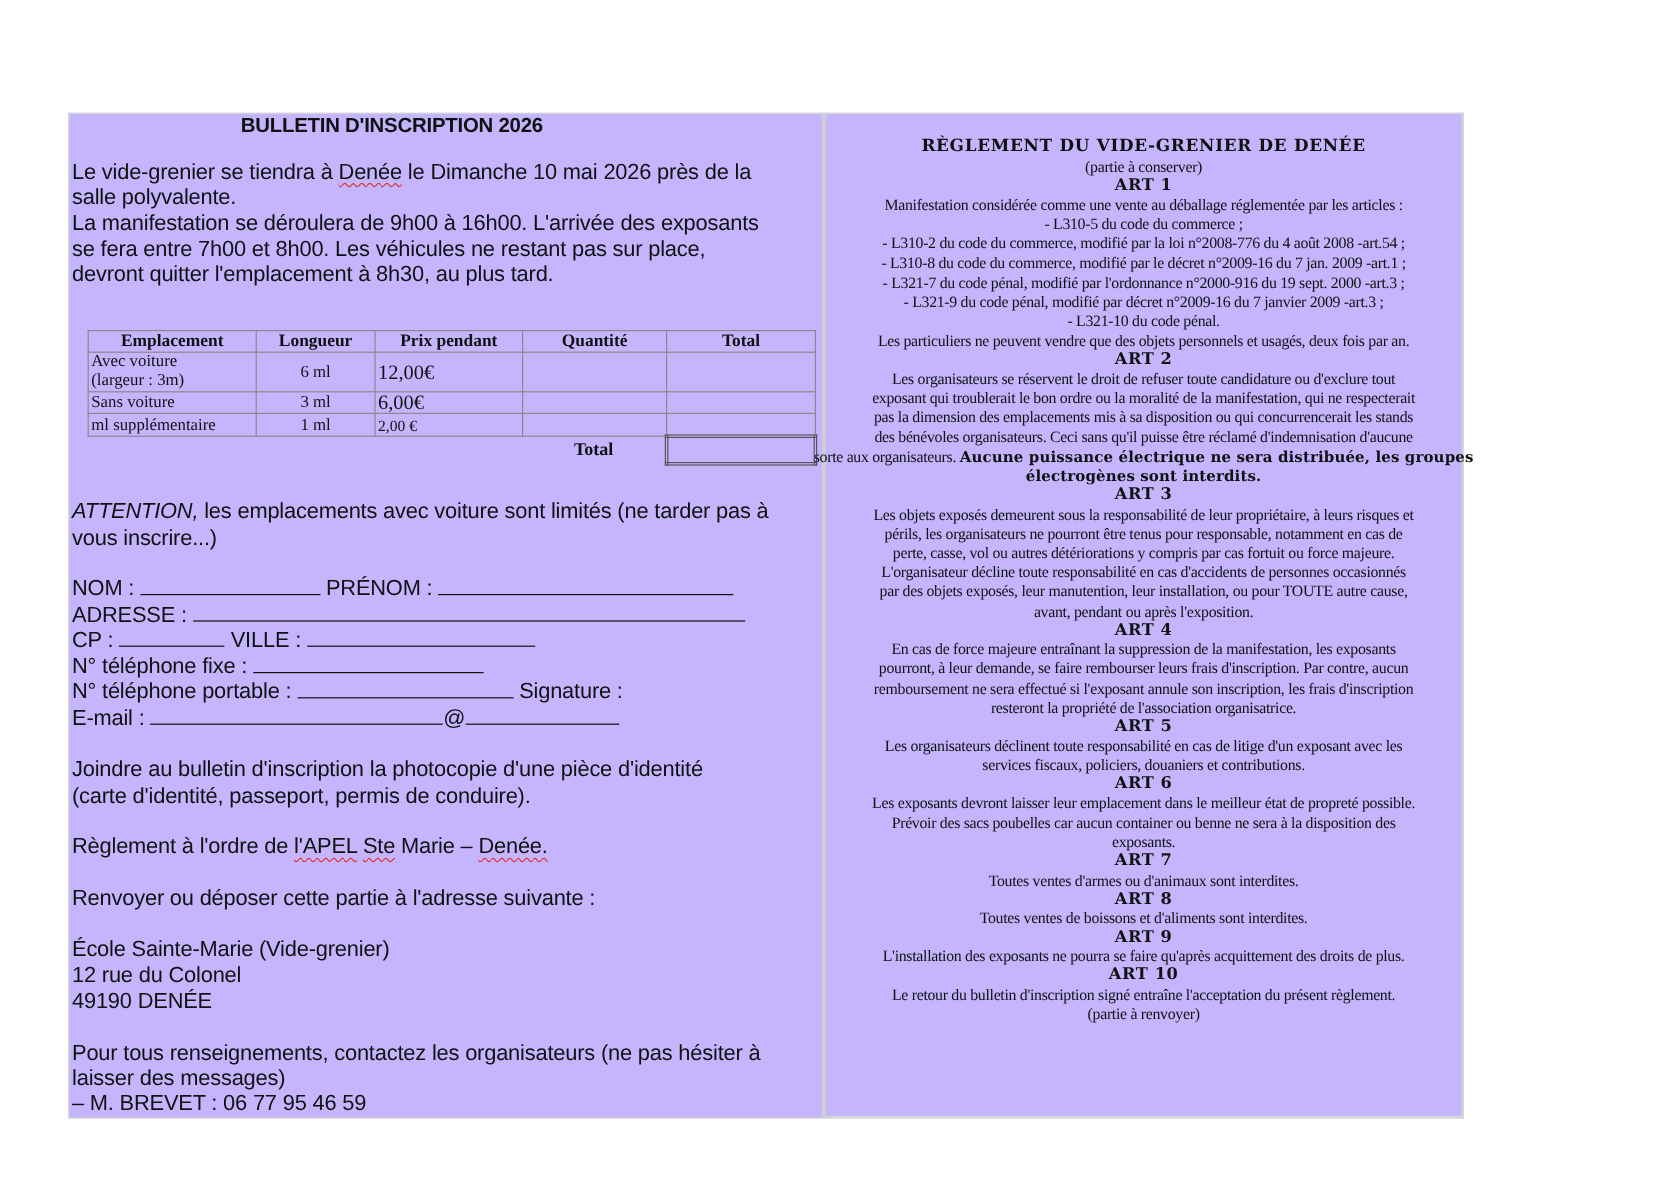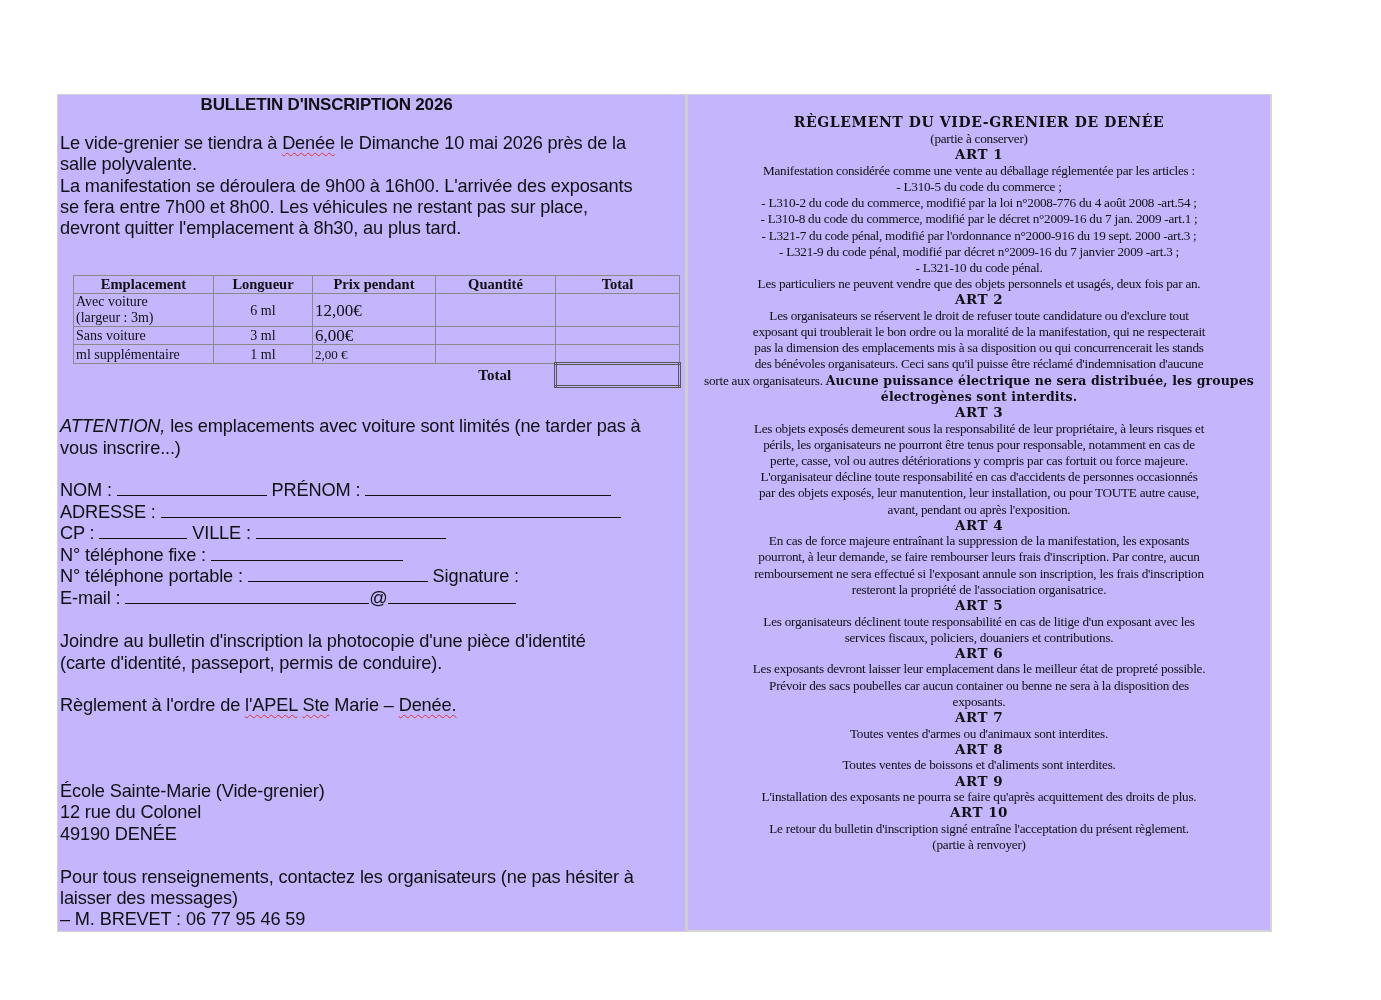--- a/index.html
+++ b/index.html
@@ -7,21 +7,21 @@
 
     .panel {
       position: absolute;
       top: 94px;
       height: 838px;
       border: 1px solid #d2d2d2;
       box-sizing: border-box;
       background: #c4b5fd;
     }
     #left-panel { left: 57px; width: 631px; border-right: 3px solid #cfcfcf; }
-    #right-panel { left: 688px; width: 584px; border-left: none; border-right: 2px solid #d6d6d6; border-bottom: 2px solid #d6d6d6; }
+    #right-panel { left: 688px; width: 532px; border-left: none; border-right: 2px solid #d6d6d6; border-bottom: 2px solid #d6d6d6; }
 
     .sans { font-family: "Liberation Sans", "DejaVu Sans", sans-serif; }
     .serif { font-family: "Liberation Serif", "DejaVu Serif", serif; }
 
     
     .l-title {
       position: absolute; left: 0; width: 100%; top: 0px;
       text-align: center; font-weight: bold; font-size: 17px; letter-spacing: -0.2px;
       transform: translateX(-45px);
     }
@@ -135,20 +135,21 @@
   </div>
   <div class="l-text" style="top:493px;">
     <span>E-mail : </span><span class="field-line" style="width:244px;"></span><span>@</span><span class="field-line" style="width:128px;"></span>
   </div>
 
   <div class="l-text" style="top:536px;">Joindre au bulletin d'inscription la photocopie d'une pièce d'identité</div>
   <div class="l-text" style="top:558px;">(carte d'identité, passeport, permis de conduire).</div>
 
   <div class="l-text" style="top:600px;"><span>Règlement à l'ordre de </span><span class="squiggle">l'APEL</span><span> </span><span class="squiggle">Ste</span><span> Marie – </span><span class="squiggle">Denée.</span></div>
 
+  <div class="l-text" style="top:643px;">Renvoyer ou déposer cette partie à l'adresse suivante :</div>
 
   <div class="l-text" style="top:686px;">École Sainte-Marie (Vide-grenier)</div>
   <div class="l-text" style="top:707px;">12 rue du Colonel</div>
   <div class="l-text" style="top:729px;">49190 DENÉE</div>
 
   <div class="l-text" style="top:772px;">Pour tous renseignements, contactez les organisateurs (ne pas hésiter à</div>
   <div class="l-text" style="top:793px;">laisser des messages)</div>
   <div class="l-text" style="top:814px;">– M. BREVET : 06 77 95 46 59</div>
 </div>
 

